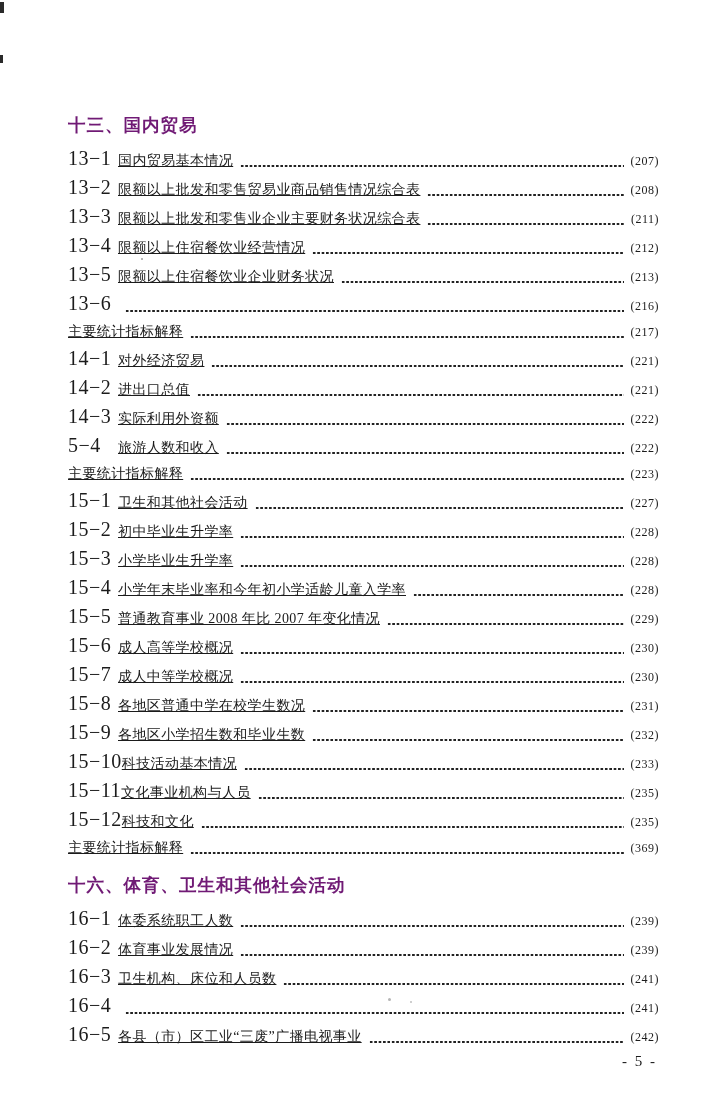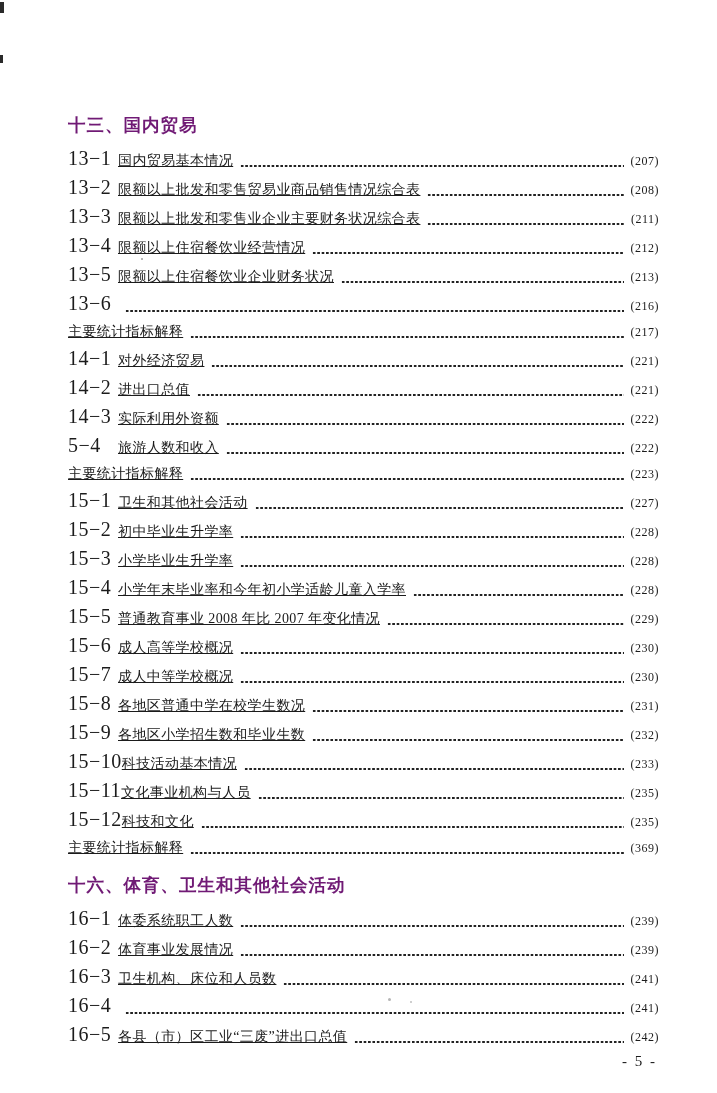--- a/index.html
+++ b/index.html
@@ -303,21 +303,21 @@
   </div>
 
   <div class="row">
     <span class="num">16−4</span>
     <span class="dots"></span>
     <span class="pageno">(241)</span>
   </div>
 
   <div class="row">
     <span class="num">16−5</span>
-    <span class="title">各县（市）区工业“三废”进出口总值</span>
+    <span class="title">各县（市）区工业“三废”广播电视事业</span>
     <span class="dots"></span>
     <span class="pageno">(242)</span>
   </div>
 </div>
   </div>
 </div>
   <div class="footer">- 5 -</div>
 </div>
 
 </body></html>

